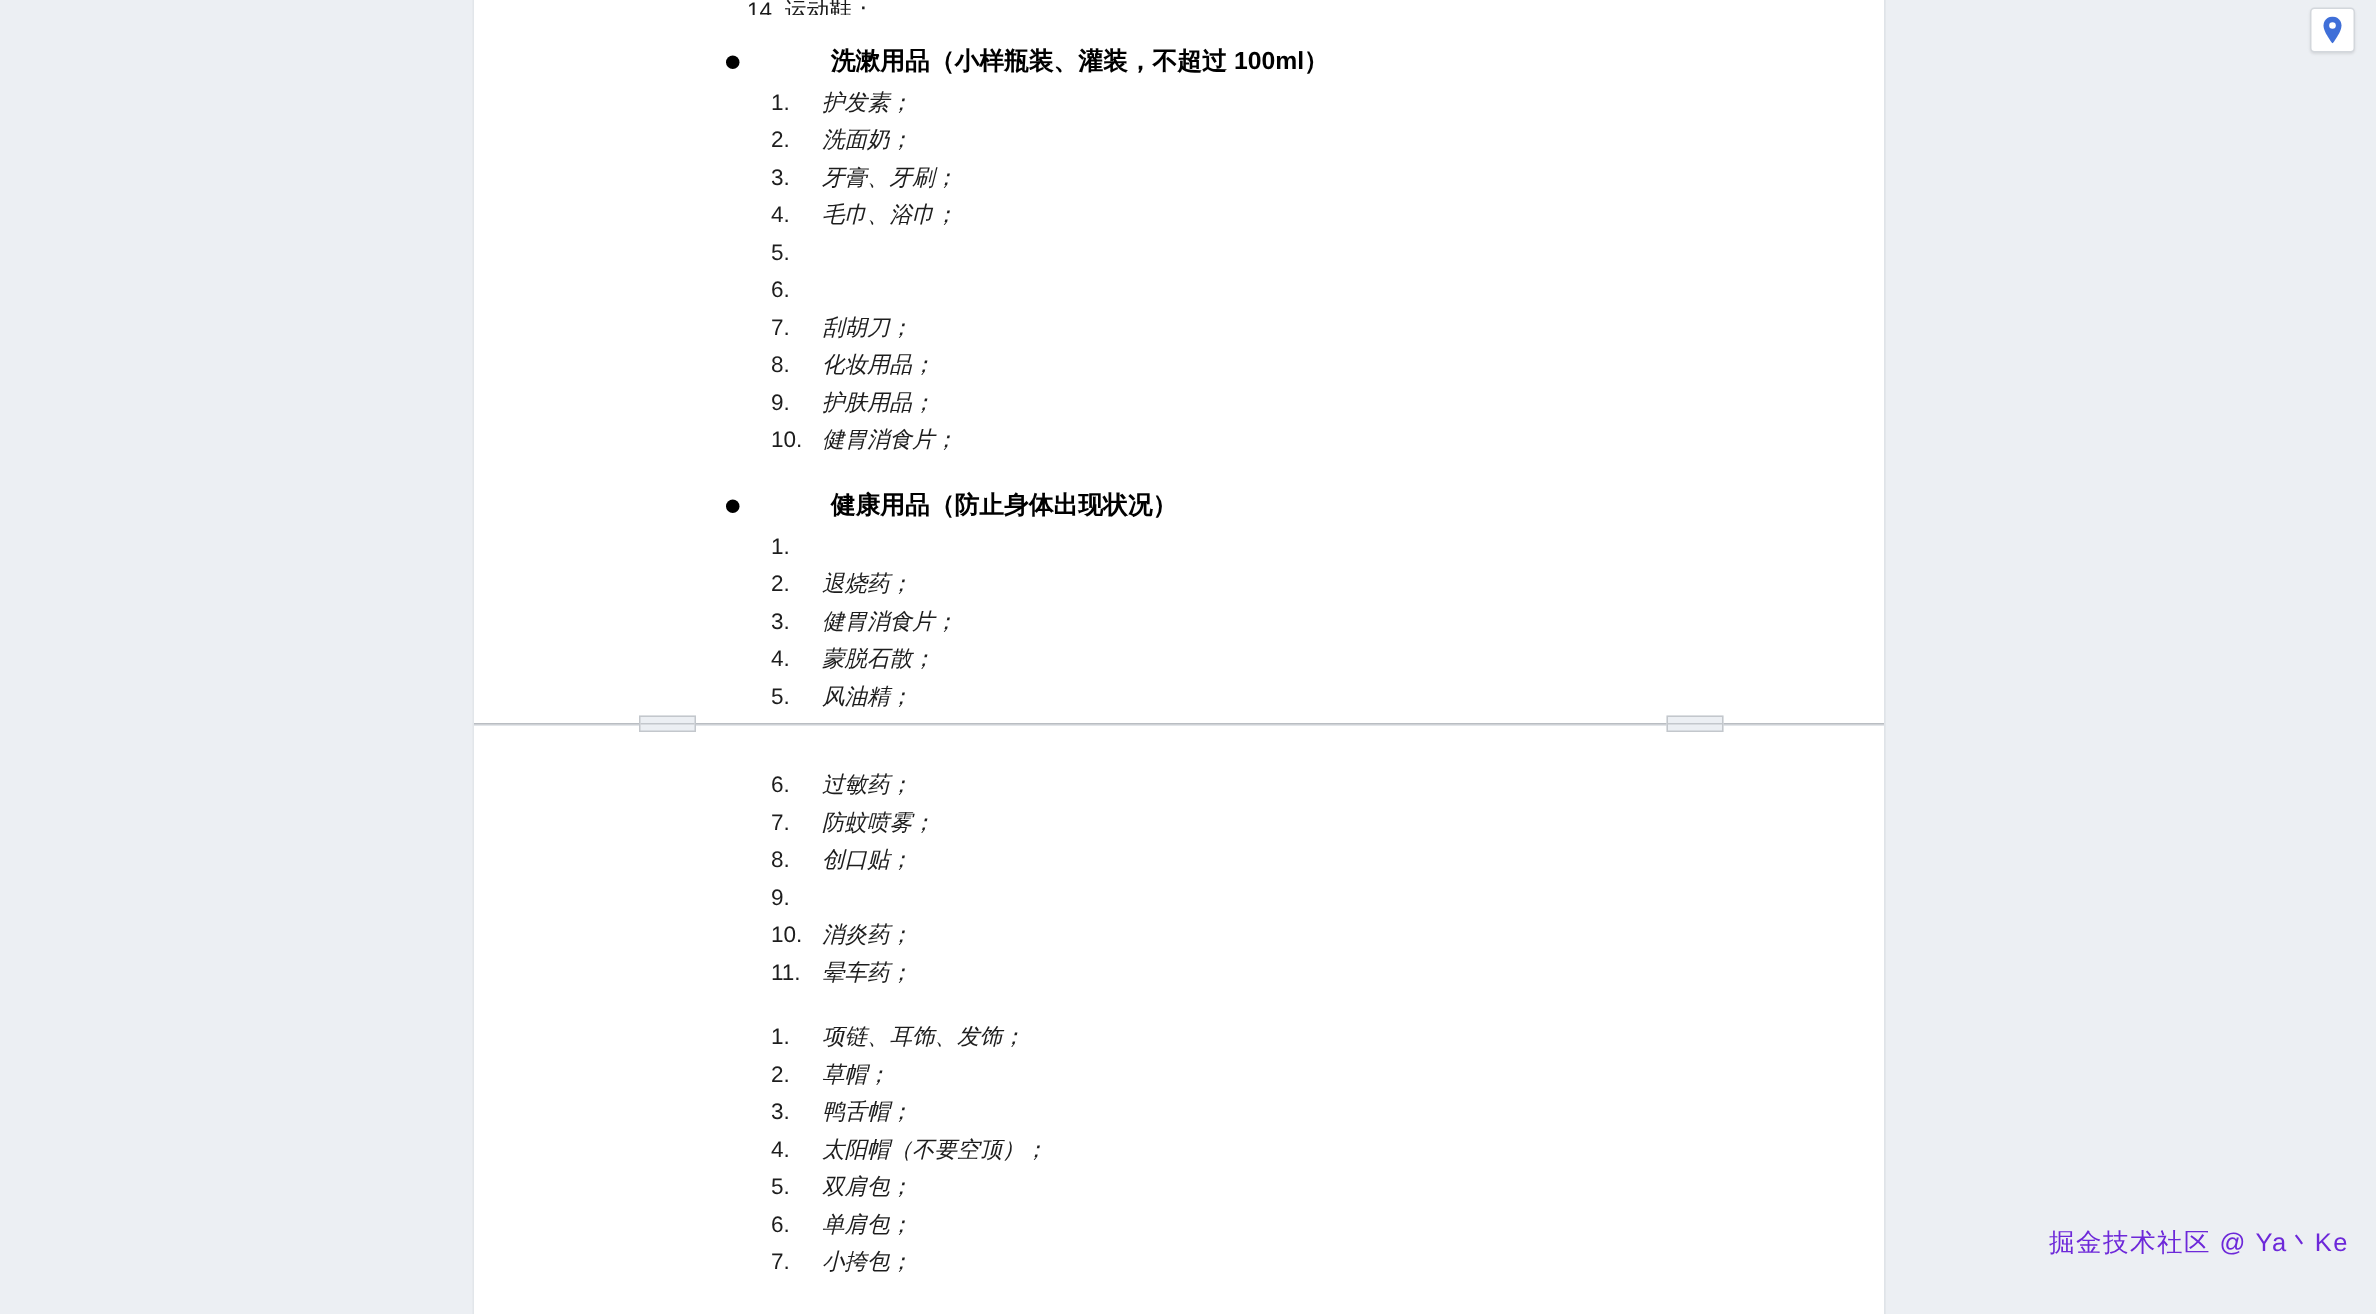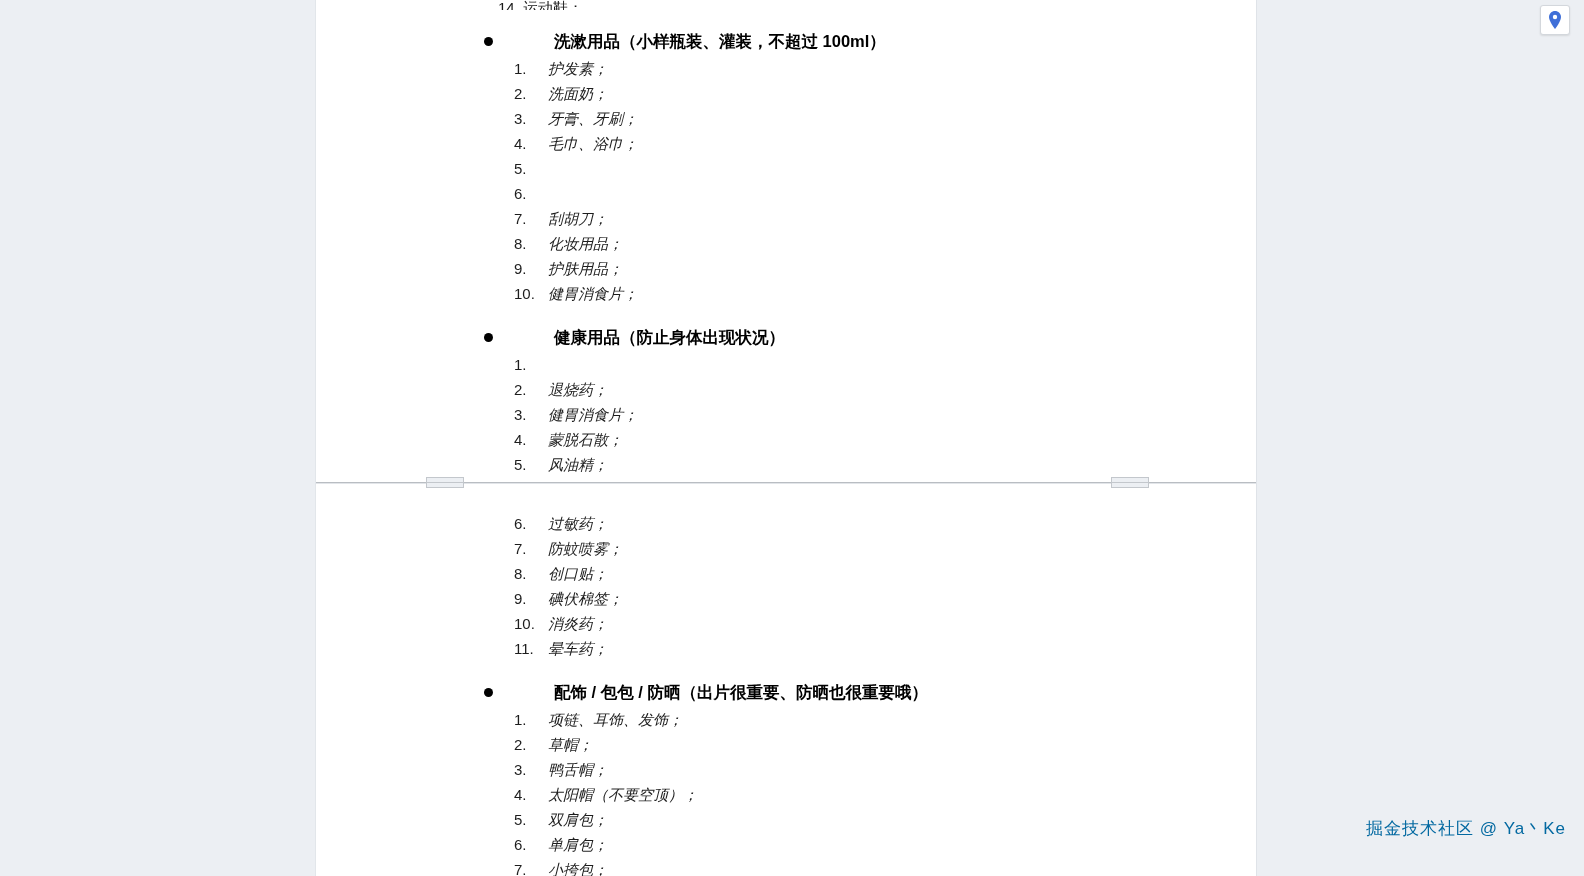--- a/index.html
+++ b/index.html
@@ -164,21 +164,21 @@
     box-shadow: 0 1px 2px rgba(0,0,0,0.10);
     display: flex;
     align-items: center;
     justify-content: center;
   }
   .watermark {
     position: absolute;
     right: 18px;
     bottom: 36px;
     font-size: 17px;
-    color: #0369a1;
+    color: #6d28d9;
     letter-spacing: 1px;
     white-space: nowrap;
   }
   
   .doc-right-edge {
     position: absolute;
     left: 940px;
     top: 0;
     width: 1px;
     height: 876px;
@@ -290,37 +290,32 @@
         <li>
             <span class="num">7.</span>
             <span class="txt">防蚊喷雾；</span>
           </li>
         <li>
             <span class="num">8.</span>
             <span class="txt">创口贴；</span>
           </li>
         <li>
             <span class="num">9.</span>
-            <span class="txt">碘伏棉签；</span>
           </li>
         <li>
             <span class="num">10.</span>
             <span class="txt">消炎药；</span>
           </li>
         <li>
             <span class="num">11.</span>
             <span class="txt">晕车药；</span>
           </li>
       </ul>
 
       <div class="bullet-block">
-        <div class="bullet-head">
-          <span class="bullet-dot"></span>
-          <span>配饰 / 包包 / 防晒（出片很重要、防晒也很重要哦）</span>
-        </div>
         <ul class="num-list">
           <li>
               <span class="num">1.</span>
               <span class="txt">项链、耳饰、发饰；</span>
             </li>
           <li>
               <span class="num">2.</span>
               <span class="txt">草帽；</span>
             </li>
           <li>

